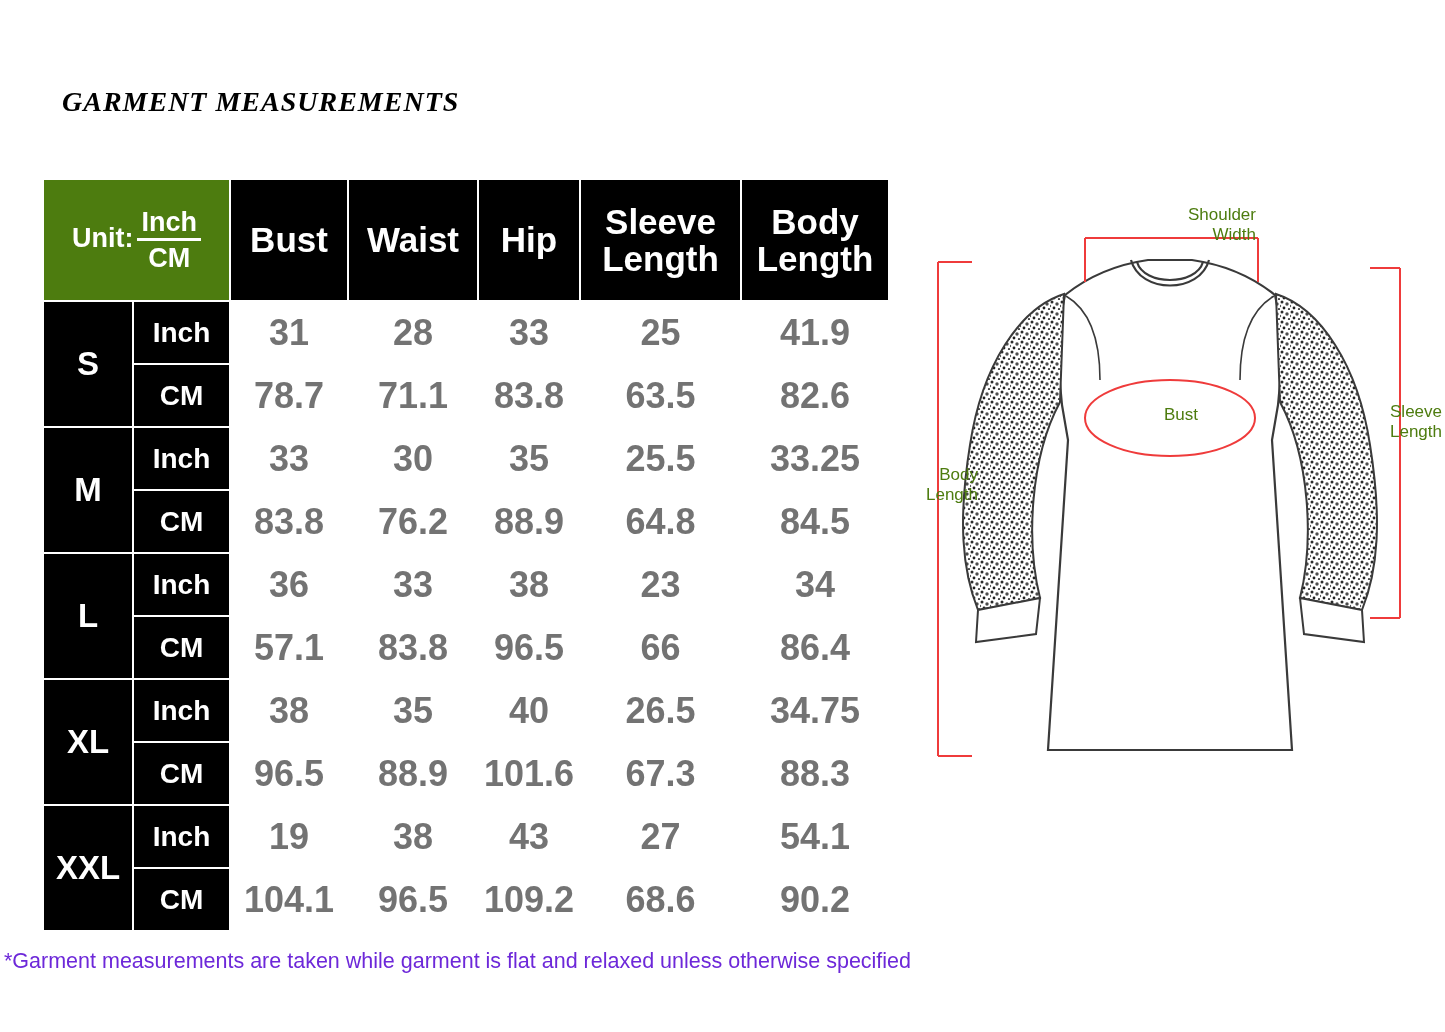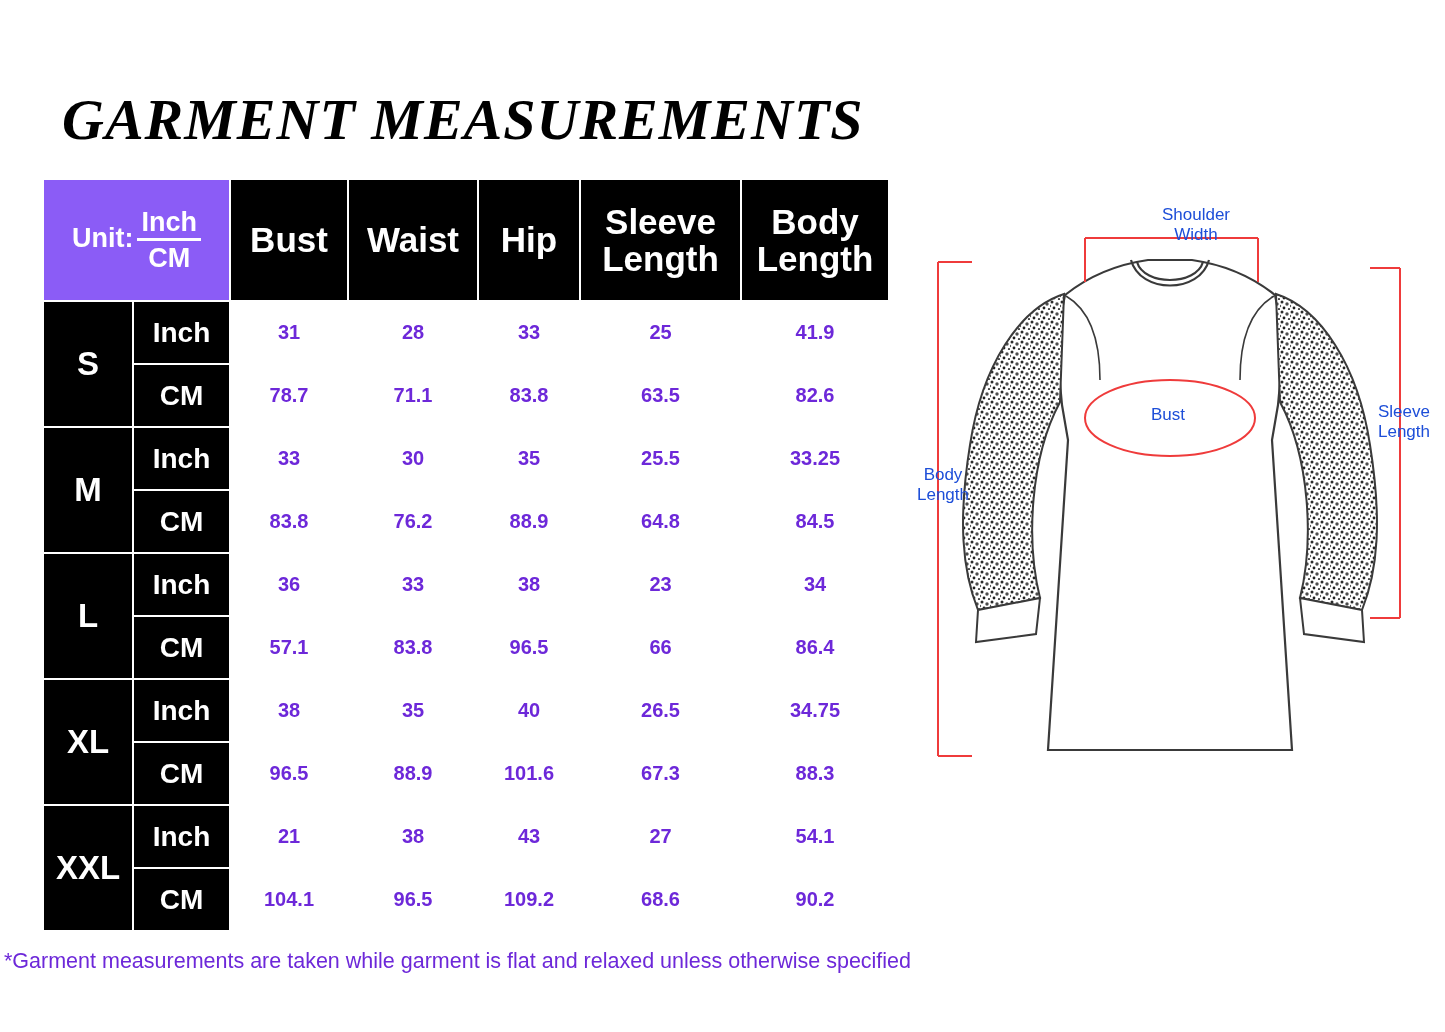--- a/index.html
+++ b/index.html
@@ -15,21 +15,21 @@
     overflow: hidden;
   }
 
   #page-title {
     position: absolute;
     left: 62px;
     top: 86px;
     font-family: "Liberation Serif", serif;
     font-style: italic;
     font-weight: 700;
-    font-size: 58px;
+    font-size: 28px;
     letter-spacing: 1px;
     color: #000;
     white-space: nowrap;
   }
 
   
   #size-table {
     position: absolute;
     left: 42px;
     top: 178px;
@@ -55,21 +55,21 @@
   .col-body   { width: 148px; }
 
   .hdr {
     background: #000;
     color: #fff;
     height: 120px;
     font-size: 35px;
     line-height: 1.06;
   }
   .hdr-unit {
-    background: #8b5cf6;
+    background: #4d7c0f;
     color: #fff;
     font-size: 27px;
     text-align: left;
     padding-left: 10px;
   }
   .hdr-unit .unit-word { display: inline-block; }
   .unit-frac {
     display: inline-block;
     vertical-align: middle;
     text-align: center;
@@ -85,22 +85,22 @@
     color: #fff;
     font-size: 33px;
   }
   .unit-cell {
     background: #000;
     color: #fff;
     font-size: 28px;
   }
   .val {
     background: #ffffff;
-    color: #6d28d9;
-    font-size: 20px;
+    color: #737373;
+    font-size: 36px;
     height: 61px;
     border: 2px solid #000;
   }
   .val.inch-row { }
   .val.cm-row { }
 
   #footnote {
     position: absolute;
     left: 4px;
     top: 949px;
@@ -116,22 +116,22 @@
     left: 900px;
     top: 190px;
     width: 540px;
     height: 600px;
   }
   #illustration svg { display: block; }
   .anno {
     position: absolute;
     font-family: "Liberation Sans", sans-serif;
     font-size: 17px;
-    color: #1d4ed8;
-    text-align: center;
+    color: #4d7c0f;
+    text-align: right;
     line-height: 1.15;
   }
   #anno-shoulder { left: 236px; top: 15px; width: 120px; }
   #anno-sleeve  { left: 466px; top: 212px; width: 76px; }
   #anno-body    { left: 8px;  top: 275px; width: 70px; }
   #anno-bust    { left: 238px; top: 215px; width: 60px; }
 </style>
 </head>
 <body>
 
@@ -241,21 +241,21 @@
       <td class="val cm-row">96.5</td>
       <td class="val cm-row">88.9</td>
       <td class="val cm-row">101.6</td>
       <td class="val cm-row">67.3</td>
       <td class="val cm-row">88.3</td>
     </tr>
 
     <tr>
       <td class="size-cell" rowspan="2">XXL</td>
       <td class="unit-cell">Inch</td>
-      <td class="val inch-row">21</td>
+      <td class="val inch-row">19</td>
       <td class="val inch-row">38</td>
       <td class="val inch-row">43</td>
       <td class="val inch-row">27</td>
       <td class="val inch-row">54.1</td>
     </tr>
     <tr>
       <td class="unit-cell">CM</td>
       <td class="val cm-row">104.1</td>
       <td class="val cm-row">96.5</td>
       <td class="val cm-row">109.2</td>

